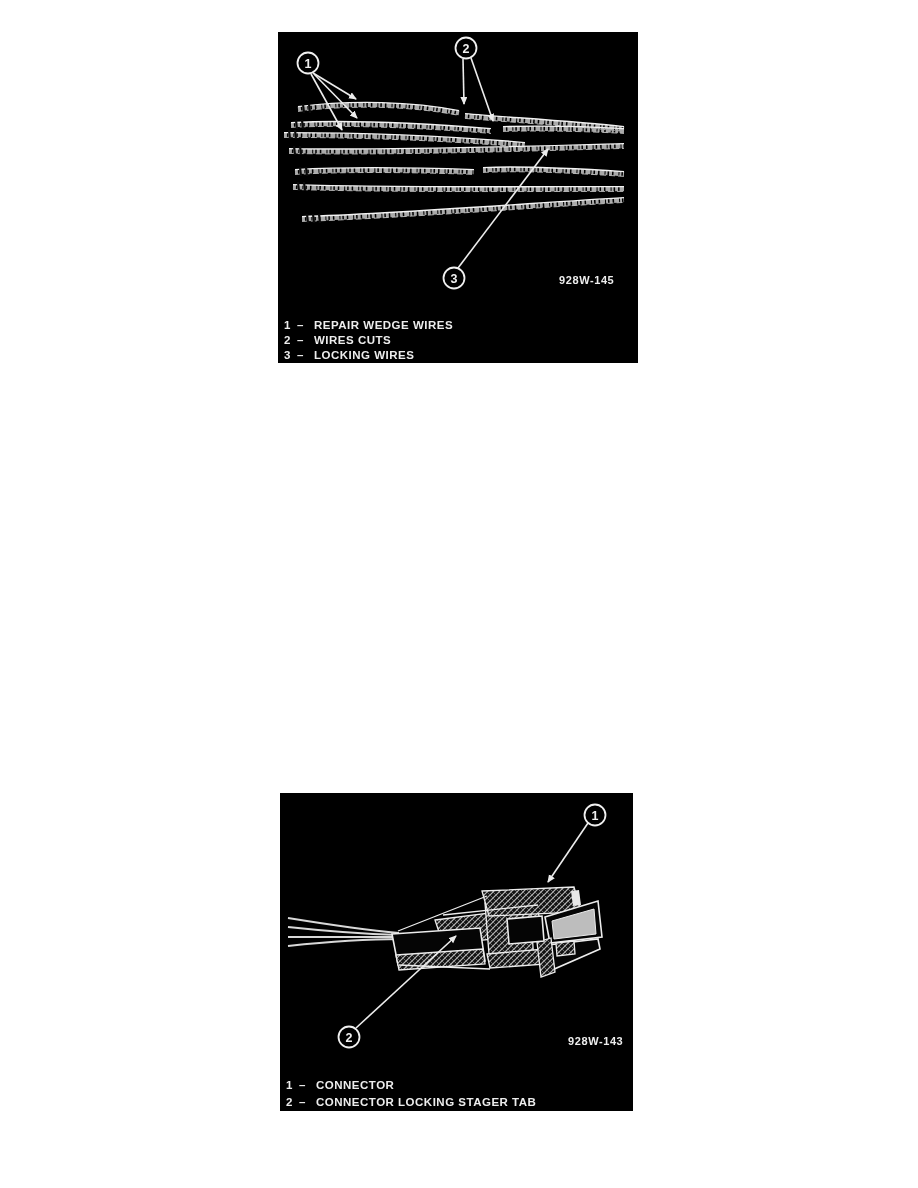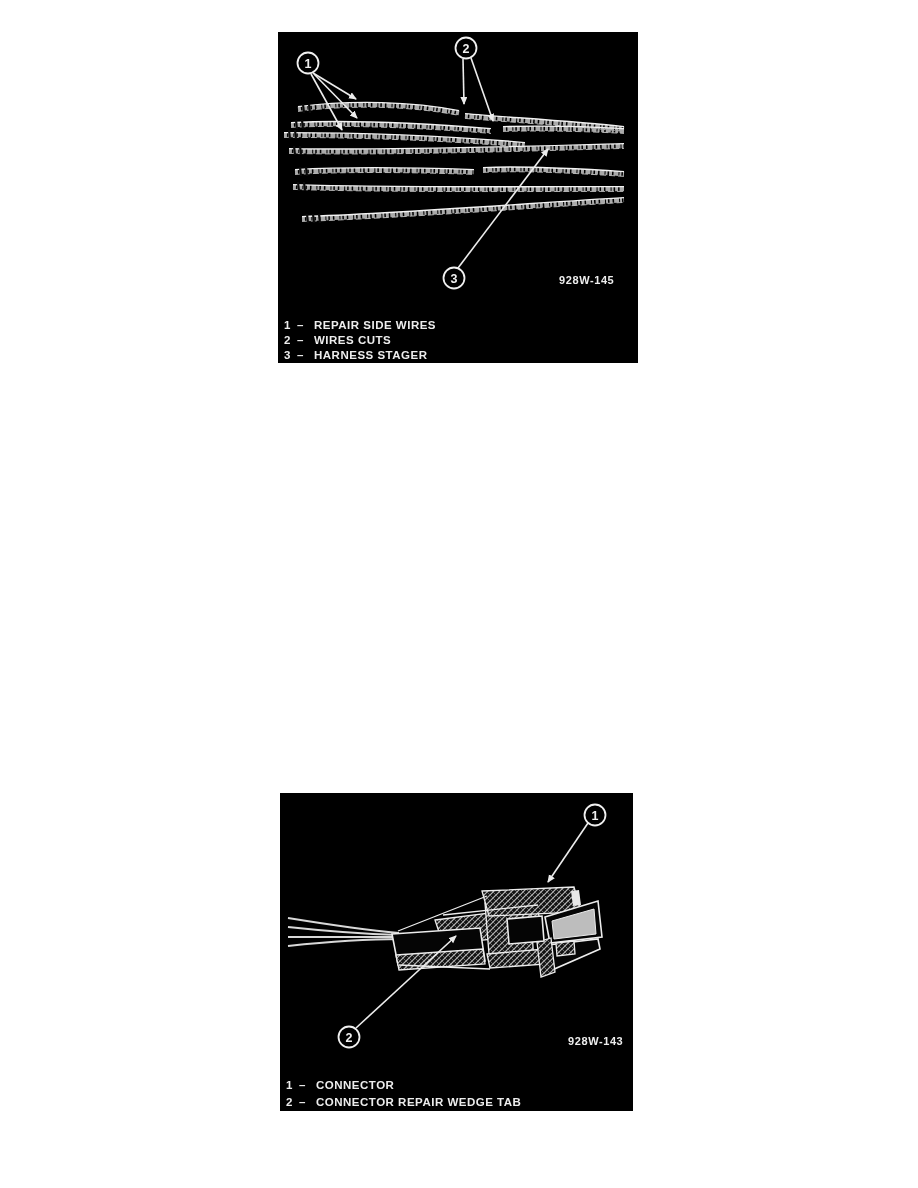--- a/index.html
+++ b/index.html
@@ -128,31 +128,31 @@
         <text class="callout-num" x="176" y="250.5">3</text>
       </g>
 
       <text class="fig-code" x="281" y="252">928W-145</text>
     </svg>
 
     <div class="legend">
       <div class="legend-row">
         <span class="legend-num">1</span>
         <span class="legend-dash">–</span>
-        <span class="legend-label">REPAIR SIDE WIRES</span>
+        <span class="legend-label">REPAIR WEDGE WIRES</span>
       </div>
       <div class="legend-row">
         <span class="legend-num">2</span>
         <span class="legend-dash">–</span>
         <span class="legend-label">WIRES CUTS</span>
       </div>
       <div class="legend-row">
         <span class="legend-num">3</span>
         <span class="legend-dash">–</span>
-        <span class="legend-label">HARNESS STAGER</span>
+        <span class="legend-label">LOCKING WIRES</span>
       </div>
     </div>
   </section>
 
   <section class="figure-panel panel-bottom">
     <svg width="353" height="318" viewBox="0 0 353 318">
       <defs>
         <marker id="ah2" markerWidth="9" markerHeight="8" refX="7" refY="3.5" orient="auto" markerUnits="userSpaceOnUse">
           <path d="M0,0 L8,3.5 L0,7 Z" fill="#ececec"></path>
         </marker>
@@ -205,18 +205,18 @@
 
     <div class="legend">
       <div class="legend-row">
         <span class="legend-num">1</span>
         <span class="legend-dash">–</span>
         <span class="legend-label">CONNECTOR</span>
       </div>
       <div class="legend-row">
         <span class="legend-num">2</span>
         <span class="legend-dash">–</span>
-        <span class="legend-label">CONNECTOR REPAIR WEDGE TAB</span>
+        <span class="legend-label">CONNECTOR LOCKING STAGER TAB</span>
       </div>
     </div>
   </section>
 
 </div>
 
 </body></html>

